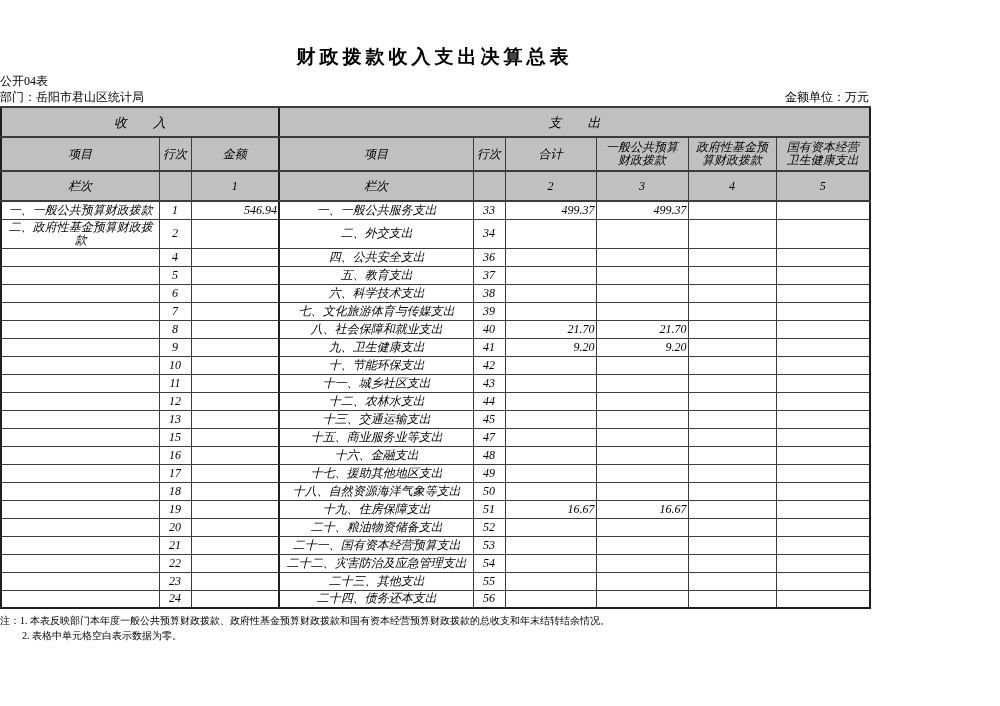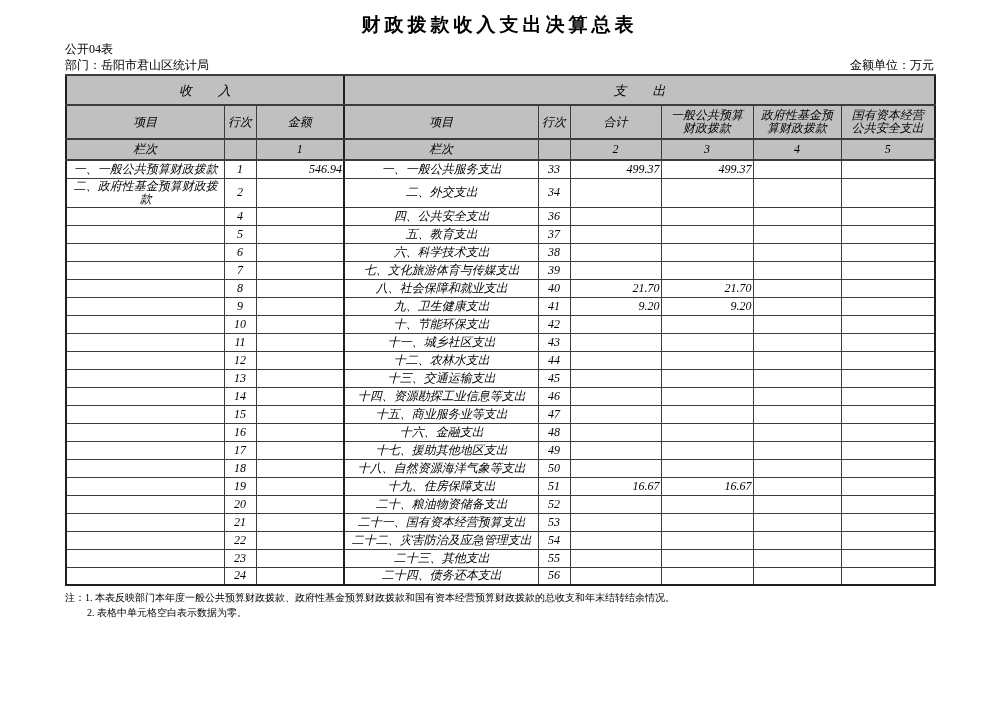--- a/index.html
+++ b/index.html
@@ -4,21 +4,21 @@
 <style>
   * { box-sizing: border-box; }
   html, body { margin: 0; padding: 0; }
   body {
     width: 1000px; height: 706px;
     background: #ffffff;
     font-family: "Liberation Serif", "DejaVu Serif", serif;
     color: #000;
   }
   .page { position: relative; width: 1000px; height: 706px; overflow: hidden; background:#fff; }
-  .content { width: 869px; margin-left: 65px; padding-top: 14px; }
+  .content { width: 869px; padding-top: 46px; }
 
   .title {
     margin: 0; text-align: center;
     font-size: 19px; font-weight: bold; letter-spacing: 4px;
     line-height: 21px;
   }
   .meta-right { text-align: left; font-size: 12px; line-height: 14px; margin-top: 7px; }
   .meta-row {
     display: flex; justify-content: space-between;
     font-size: 12px; line-height: 14px; margin-top: 2px; margin-bottom: 2px;
@@ -38,21 +38,21 @@
     vertical-align: middle;
   }
   .budget thead th, .budget thead td {
     background: #c0c0c0;
     text-align: center;
     border-top-width: 2px; border-bottom-width: 2px;
     white-space: pre-line;
   }
   .budget thead tr.sec-row th { height: 30px; font-size: 13px; }
   .budget thead tr.col-row th { height: 34px; }
-  .budget thead tr.lanci-row td { height: 21px; }
+  .budget thead tr.lanci-row td { height: 30px; }
   .budget tbody tr { height: 18px; }
   .budget td.item {
     text-align: center; padding: 1px 1px 1px 2px;
     white-space: pre-line;
   }
   .budget td.line { text-align: center; }
   .budget td.num { text-align: right; padding-right: 1px; }
   .budget .sec { border-left: 2px solid #1f1f1f; }
 
   .notes { margin-top: 4px; font-size: 10px; line-height: 15px; }
@@ -95,21 +95,21 @@
           <th>行次</th>
           <th>金额</th>
           <th class="sec">项目</th>
           <th>行次</th>
           <th>合计</th>
           <th>一般公共预算
 财政拨款</th>
           <th>政府性基金预
 算财政拨款</th>
           <th>国有资本经营
-公共安全支出</th>
+卫生健康支出</th>
         </tr>
         <tr class="lanci-row">
           <td>栏次</td>
           <td></td>
           <td>1</td>
           <td class="sec">栏次</td>
           <td></td>
           <td>2</td>
           <td>3</td>
           <td>4</td>
@@ -244,31 +244,20 @@
             <td class="num"></td>
             <td class="item sec">十三、交通运输支出</td>
             <td class="line">45</td>
             <td class="num"></td>
             <td class="num"></td>
             <td class="num"></td>
             <td class="num"></td>
           </tr>
           <tr>
             <td class="item"></td>
-            <td class="line">14</td>
-            <td class="num"></td>
-            <td class="item sec">十四、资源勘探工业信息等支出</td>
-            <td class="line">46</td>
-            <td class="num"></td>
-            <td class="num"></td>
-            <td class="num"></td>
-            <td class="num"></td>
-          </tr>
-          <tr>
-            <td class="item"></td>
             <td class="line">15</td>
             <td class="num"></td>
             <td class="item sec">十五、商业服务业等支出</td>
             <td class="line">47</td>
             <td class="num"></td>
             <td class="num"></td>
             <td class="num"></td>
             <td class="num"></td>
           </tr>
           <tr>

